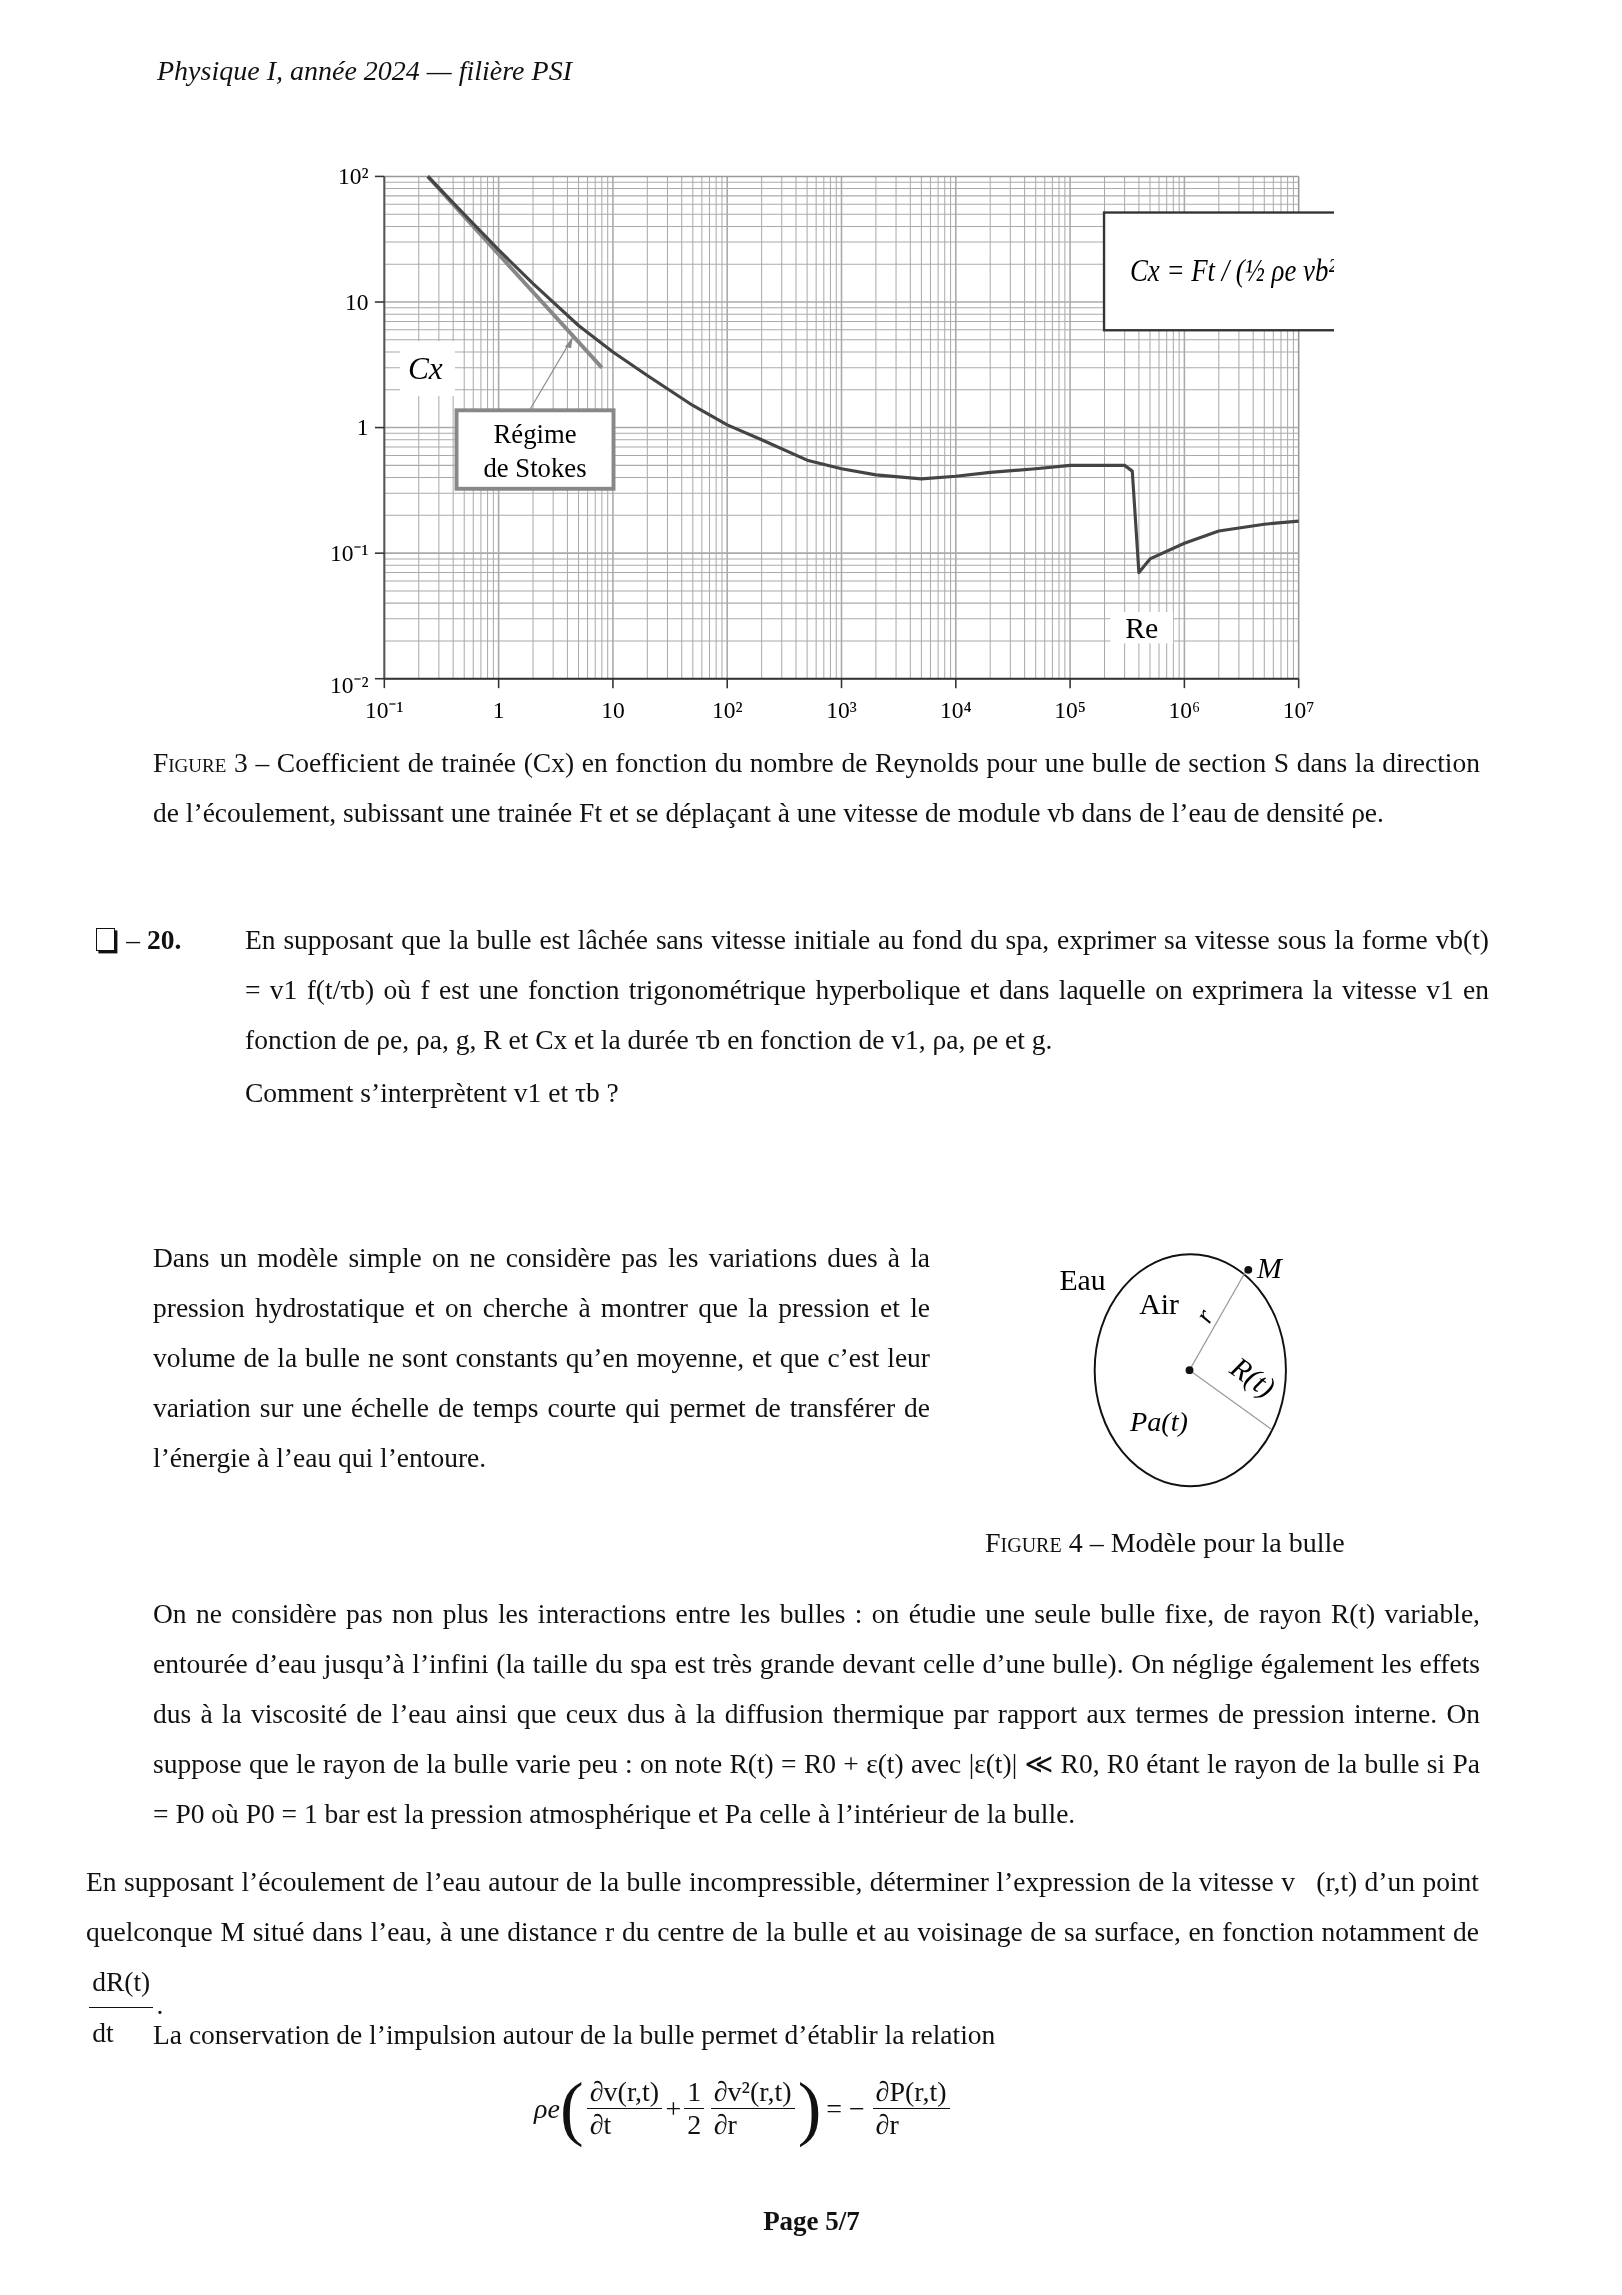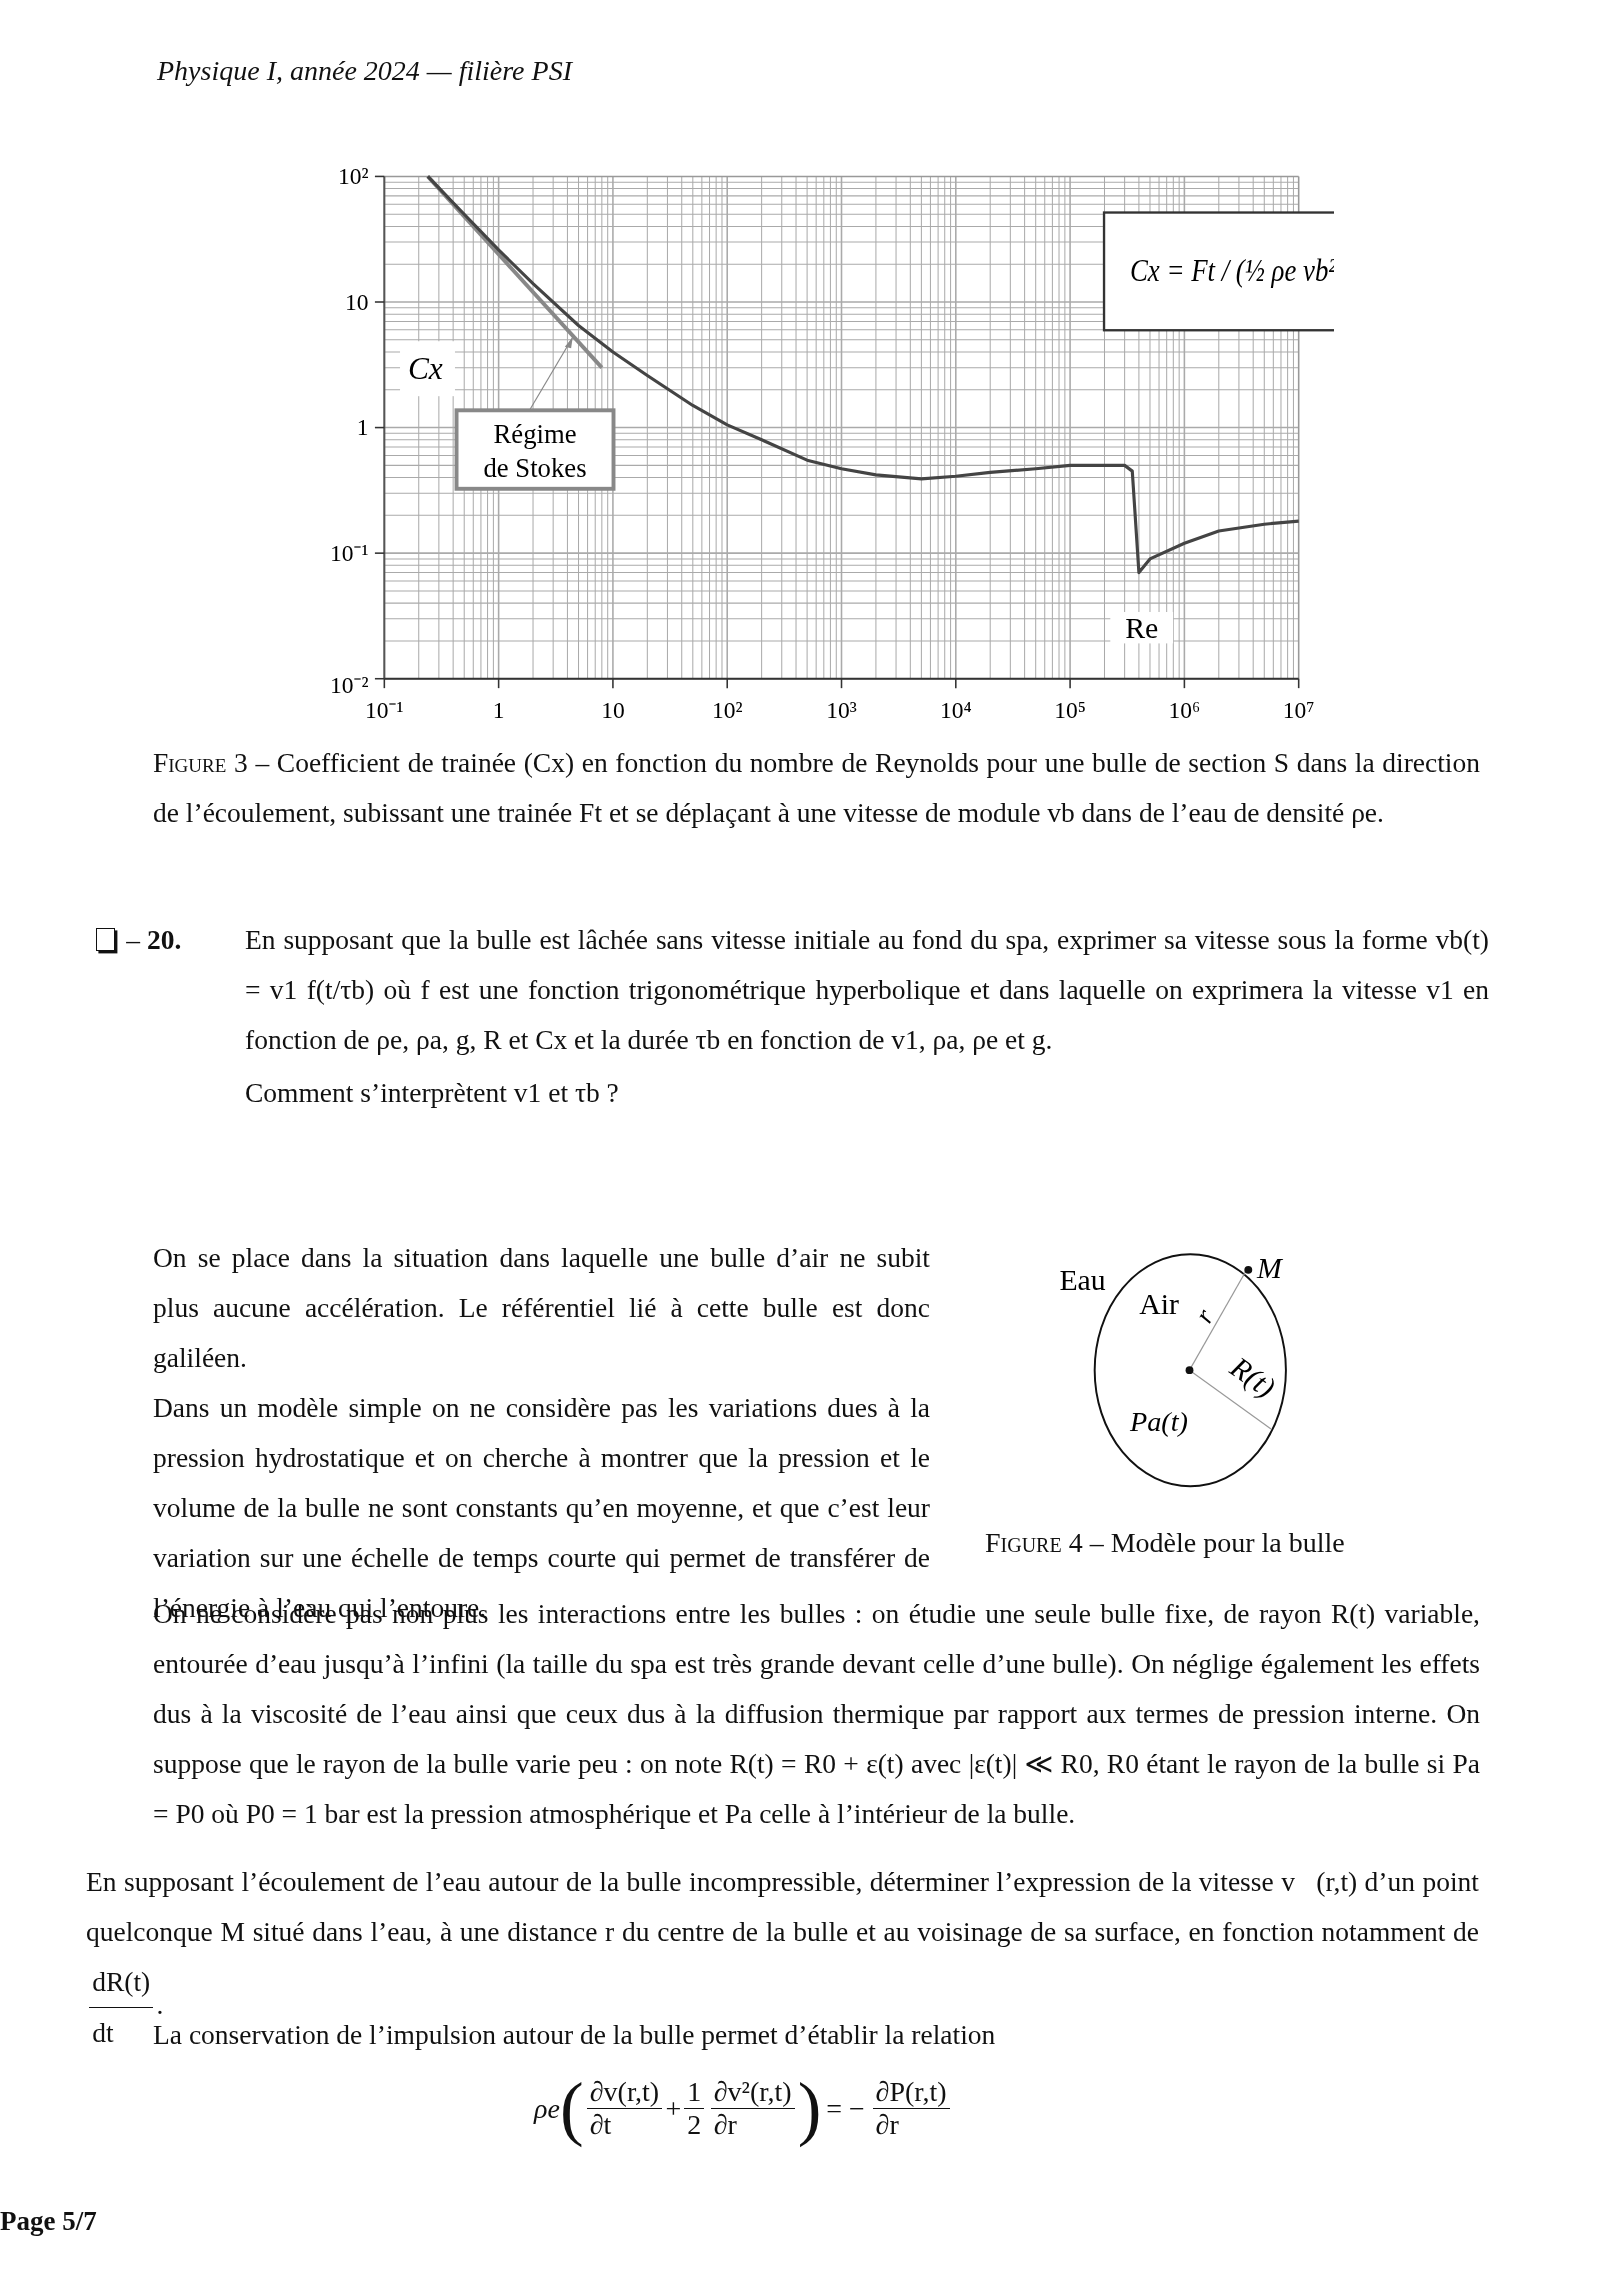--- a/index.html
+++ b/index.html
@@ -12,21 +12,21 @@
   .sc { font-variant:small-caps; }
   .qbox { display:inline-block; width:17.3px; height:20.4px; border:1.6px solid #111;
           box-shadow:2.4px 2.4px 0 #111; vertical-align:-1.6px; margin-right:11px; }
   .qnum { font-weight:bold; }
   .q20 { left:96px; top:915px; width:1393px; }
   .para1 { left:153px; top:1233px; width:777px; }
   .para2 { left:153px; top:1589px; width:1327px; }
   .q21 { left:86px; top:1857px; width:1393px; }
   .para3 { left:153px; top:2010px; width:1327px; }
   .eq { left:534px; top:2073px; font-size:28px; }
-  .footer { left:0; top:2206px; width:1623px; text-align:left; font-weight:bold; font-size:27px;font-family:Liberation Serif, serif; }
+  .footer { left:0; top:2206px; width:1623px; text-align:center; font-weight:bold; font-size:27px;font-family:Liberation Serif, serif; }
   .fig4cap { left:985px; top:1527px; font-size:28px; }
   .frac { display:inline-block; vertical-align:middle; text-align:left; margin:0 3.1px; }
   .frac > span { display:block; padding:0 3.1px; }
   .frac > span.num { border-bottom:1.6px solid #111; }
 </style>
 </head>
 <body>
 
 <div class="abs header">Physique I, année 2024 — filière PSI</div>
 
@@ -196,21 +196,20 @@
       <span class="qbox"></span><span>– </span><span class="qnum">20</span><span class="qnum">.</span>
     </div>
     <div>
       <div>En supposant que la bulle est lâchée sans vitesse initiale au fond du spa, exprimer sa vitesse sous la forme vb(t) = v1 f(t/τb) où f est une fonction trigonométrique hyperbolique et dans laquelle on exprimera la vitesse v1 en fonction de ρe, ρa, g, R et Cx et la durée τb en fonction de v1, ρa, ρe et g.</div>
       <div style="margin-top:3.1px;">Comment s’interprètent v1 et τb ?</div>
     </div>
   </div>
 </div>
 
 <div class="abs txt para1">
-  <div>On se place dans la situation dans laquelle une bulle d’air ne subit plus aucune accélération. Le référentiel lié à cette bulle est donc galiléen.</div>
   <div>Dans un modèle simple on ne considère pas les variations dues à la pression hydrostatique et on cherche à montrer que la pression et le volume de la bulle ne sont constants qu’en moyenne, et que c’est leur variation sur une échelle de temps courte qui permet de transférer de l’énergie à l’eau qui l’entoure.</div>
 </div>
 
 <svg class="abs" style="left:973px;top:1233px;" width="502" height="290" viewBox="0 0 640 370">
   <ellipse cx="277" cy="175" rx="122" ry="148" fill="none" stroke="#111" stroke-width="2.5"></ellipse>
   <line x1="276" y1="175" x2="350" y2="45" stroke="#999" stroke-width="1.5"></line>
   <line x1="276" y1="175" x2="380" y2="250" stroke="#999" stroke-width="1.5"></line>
   <circle cx="276" cy="175" r="5" fill="#111"></circle>
   <circle cx="351" cy="47" r="5" fill="#111"></circle>
   <text x="110" y="73" font-size="38" font-family="Liberation Serif, serif">Eau</text>

